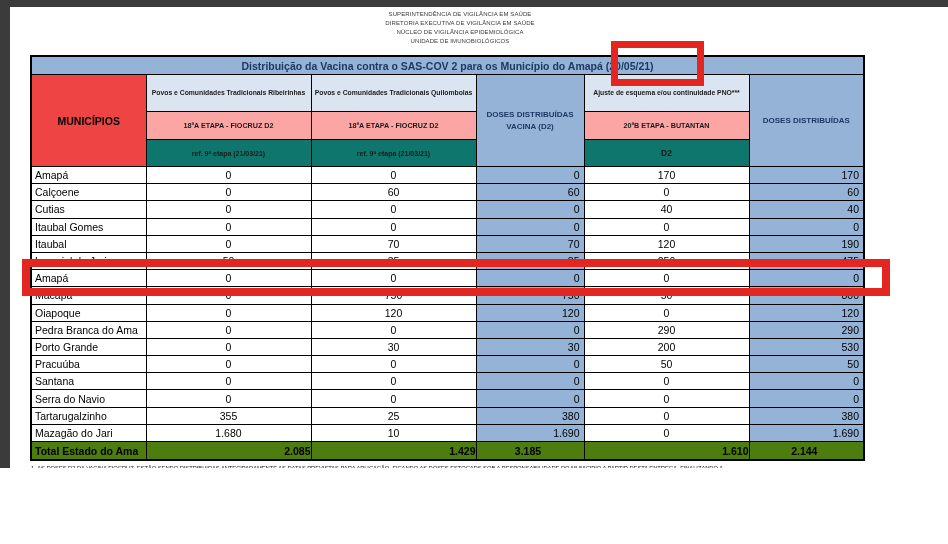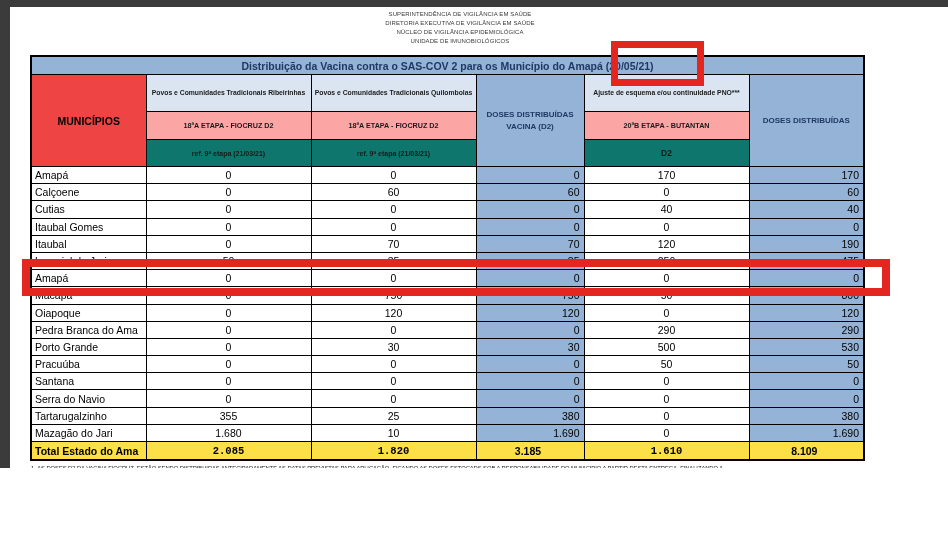--- a/index.html
+++ b/index.html
@@ -30,23 +30,23 @@
   th.h-municipios{background:#ef4444;font-size:10.5px;font-weight:bold;text-align:center;color:#000;}
   th.h-group{background:#DBE5F1;font-size:6.8px;font-weight:bold;text-align:center;line-height:1.45;white-space:normal;height:36px;color:#1a1a1a;}
   th.h-etapa{background:#fca5a5;font-size:7.2px;font-weight:bold;text-align:center;height:27px;color:#1a1a1a;}
   th.h-ref{background:#0f766e;font-size:7px;font-weight:bold;text-align:center;height:26px;color:#1a1a1a;}
   th.h-d2{font-size:8.5px;}
   th.h-blue{background:#95B3D7;color:#1F3864;font-size:8px;font-weight:bold;text-align:center;line-height:1.5;white-space:normal;}
   .vaccine-table td{height:16.2px;font-size:10.5px;color:#000;background:#fff;}
   td.td-name{text-align:left;padding-left:3px;margin-top:25px;}
   td.td-center{text-align:center;}
   td.td-blue{background:#95B3D7;text-align:right;padding-right:4px;}
-  tr.total-row td{background:#fde047;font-weight:bold;height:17px;border-bottom:2px solid #000;}
+  tr.total-row td{background:#4d7c0f;font-weight:bold;height:17px;border-bottom:2px solid #000;}
   tr.total-row td.td-name{text-align:left;}
-  tr.total-row td.t-center{text-align:center;font-family:Liberation Mono, monospace;}
+  tr.total-row td.t-center{text-align:right;}
   tr.total-row td.t-right{text-align:center;padding-right:4px;}
 
   .footnotes{
     position:absolute;left:31px;top:463px;width:880px;z-index:5;
     font-size:5.8px;line-height:10px;color:#1a1a1a;letter-spacing:-.05px;
   }
   .footnotes .para{margin:0 0 2px 0;}
 
   .red-box{position:absolute;box-sizing:border-box;z-index:20;background:transparent;}
   .red-box-date{left:611px;top:41px;width:93px;height:45px;border:7px solid #E3261F;}
@@ -183,21 +183,21 @@
           <td class="td-center">0</td>
           <td class="td-blue">0</td>
           <td class="td-center">290</td>
           <td class="td-blue">290</td>
         </tr>
         <tr>
           <td class="td-name">Porto Grande</td>
           <td class="td-center">0</td>
           <td class="td-center">30</td>
           <td class="td-blue">30</td>
-          <td class="td-center">500</td>
+          <td class="td-center">200</td>
           <td class="td-blue">530</td>
         </tr>
         <tr>
           <td class="td-name">Pracuúba</td>
           <td class="td-center">0</td>
           <td class="td-center">0</td>
           <td class="td-blue">0</td>
           <td class="td-center">50</td>
           <td class="td-blue">50</td>
         </tr>
@@ -231,24 +231,24 @@
           <td class="td-center">10</td>
           <td class="td-blue">1.690</td>
           <td class="td-center">0</td>
           <td class="td-blue">1.690</td>
         </tr>
       </tbody>
     <tfoot>
       <tr class="total-row">
         <td class="td-name">Total Estado do Ama</td>
         <td class="t-center">2.085</td>
-        <td class="t-center">1.820</td>
+        <td class="t-center">1.429</td>
         <td class="t-right">3.185</td>
         <td class="t-center">1.610</td>
-        <td class="t-right">8.109</td>
+        <td class="t-right">2.144</td>
       </tr>
     </tfoot>
   </table>
 
   <div class="footnotes">
     <div class="para">
       <div>1- AS DOSES D2  DA VACINA FIOCRUZ, ESTÃO SENDO DISTRIBUIDAS ANTECIPADAMENTE AS DATAS PREVISTAS PARA APLICAÇÃO, FICANDO AS DOSES ESTOCADS SOB A RESPONSABILIDADE DO MUNICIPIO A PARTIR DESTA ENTREGA. FINALIZANDO A</div>
       <div>ENTREGA DE 100% DE DOSES D1 E D2 PARA POVOS E COMUNIDADES TRADICIONAIS RIBEIRINHAS, CONFORME POPULAÇÃO ESTIMADA PELO PNI. FICANDO O GRUPO PRIORITÁRIO DE POVOS E COMUNIDADES TRADICIONAIS QUILOMBOLAS COM</div>
       <div>ENTREGA PENDENTE DAS DOSES D2 REFERENTE Á 10ª ETAPA.</div>
     </div>

